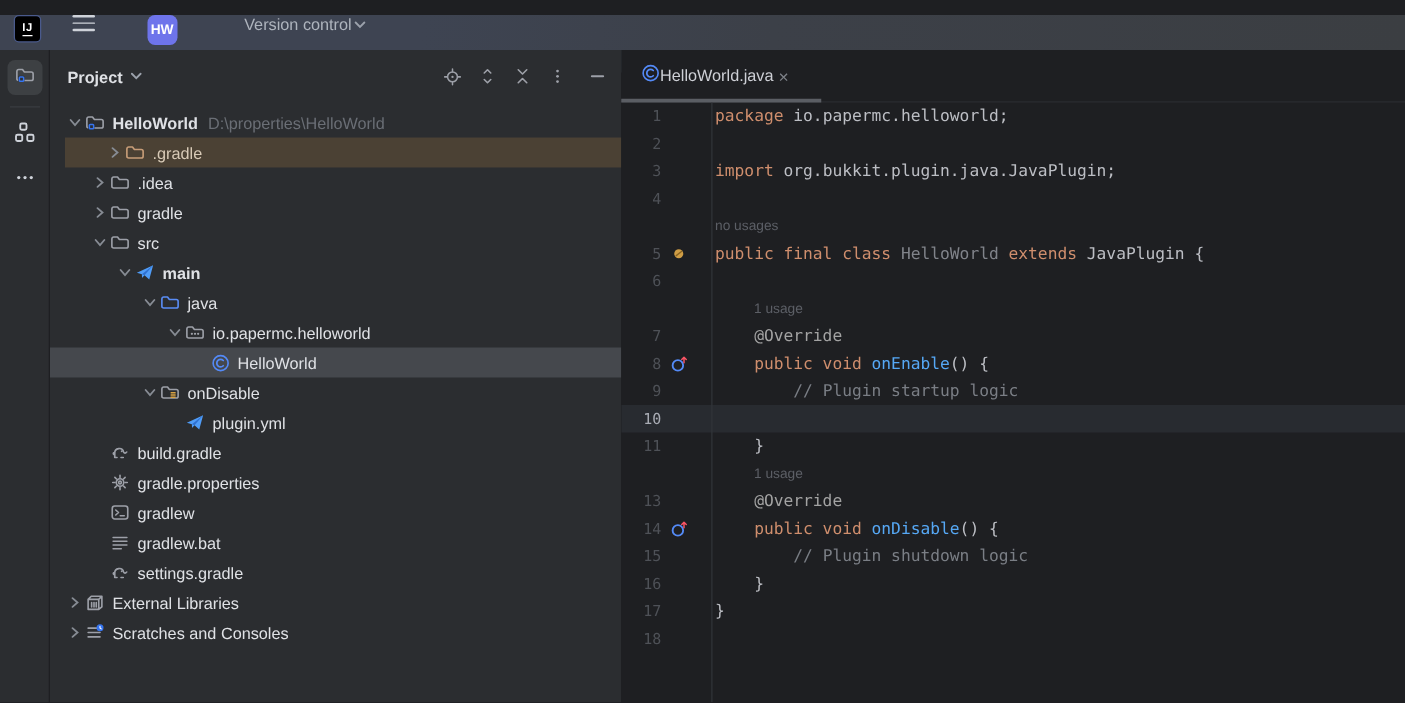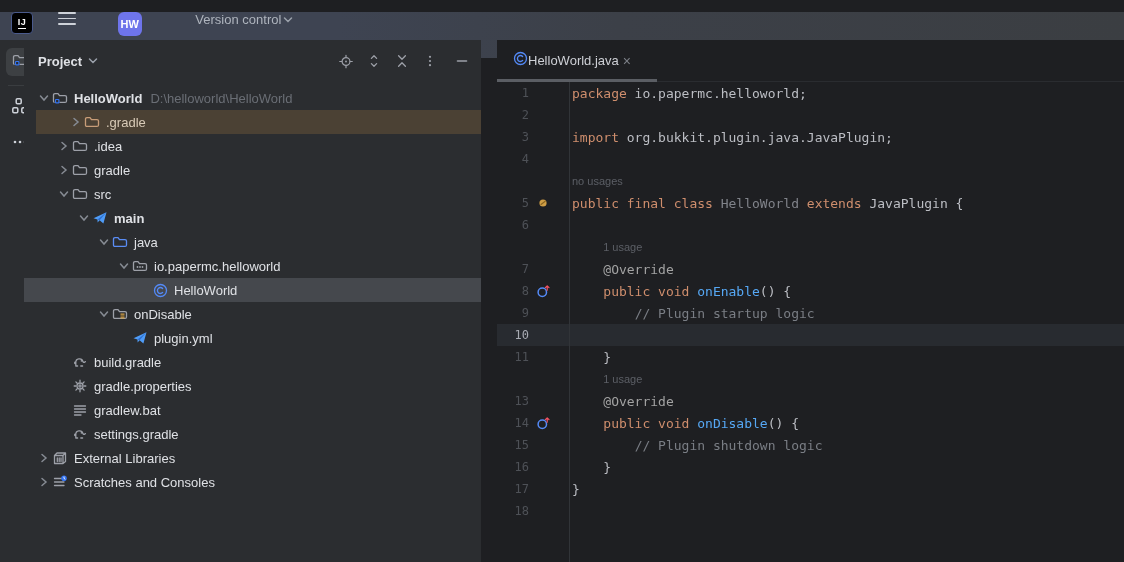--- a/index.html
+++ b/index.html
@@ -26,21 +26,21 @@
   .chev { display:inline-flex; width:10px; height:8px; }
 
   
   .stripe { position:absolute; top:40px; left:0; width:40px; height:522px; background:#2b2d30;
     border-right:1px solid #1e1f22; display:flex; flex-direction:column; align-items:center; }
   .abtn { width:28px; height:28px; border-radius:6px; display:flex; align-items:center; justify-content:center; cursor:pointer; margin-top:8px;}
   .abtn.active { background:#3d4043; }
   .stripe-div { width:24px; height:1px; background:#3a3d40; margin-top:9px; }
 
   
-  .panel { position:absolute; top:40px; left:24px; width:457px; height:522px; background:#2b2d30; }
+  .panel { position:absolute; top:40px; left:40px; width:457px; height:522px; background:#2b2d30; }
   .panel-head { height:42px; display:flex; align-items:center; padding:0 12px 0 14px; }
   .panel-title { color:#dfe1e5; font-size:13px; font-weight:bold; cursor:pointer;}
   .panel-title-chev { margin-left:6px; cursor:pointer;}
   .panel-tools { margin-left:auto; display:flex; align-items:center; gap:14px; }
   .ptool { width:14px; height:14px; display:flex; align-items:center; justify-content:center; cursor:pointer; }
   .ptool.hide-btn { margin-left:4px; }
   .tree { padding-top:4px; }
   .tree-row { height:24px; display:flex; align-items:center; font-size:13px; color:#dfe1e5; cursor:pointer; white-space:nowrap;}
   .tree-row.warm { background:#4b4134;margin-left:12px; }
   .tree-row.warm .tw-label { color:#d8cab7; }
@@ -180,21 +180,21 @@
             </svg>
           </span>
           <span class="tw-icon">
             <svg width="16" height="16" viewBox="0 0 16 16">
               <path d="M1.5 5.2 Q1.5 3.6 3 3.6 H6 L7.5 5.6 H13 Q14.5 5.6 14.5 7.1 V10.9 Q14.5 12.4 13 12.4 H3 Q1.5 12.4 1.5 10.9 Z" stroke="#9da0a8" stroke-width="1.3" fill="none" stroke-linejoin="round"></path>
               <rect x="2.5" y="8.5" width="5" height="5" rx="1" fill="#2b2d30"></rect>
               <rect x="3.5" y="9.5" width="3.4" height="3.4" rx="0.6" fill="none" stroke="#3574f0" stroke-width="1.2"></rect>
             </svg>
           </span>
           <span class="tw-label bold">HelloWorld</span>
-          <span class="tw-path">D:\helloworld\HelloWorld</span>
+          <span class="tw-path">D:\properties\HelloWorld</span>
         </div>
         <div class="tree-row warm" style="padding-left: 32px;">
           <span class="tw-chev">
             <svg width="12" height="12" viewBox="0 0 12 12">
               <path d="M4 2.5 L8 6 L4 9.5" stroke="#868b93" stroke-width="1.5" fill="none" stroke-linecap="round"></path>
             </svg>
           </span>
           <span class="tw-icon">
             <svg width="16" height="16" viewBox="0 0 16 16">
               <path d="M1.5 5.2 Q1.5 3.6 3 3.6 H6 L7.5 5.6 H13 Q14.5 5.6 14.5 7.1 V10.9 Q14.5 12.4 13 12.4 H3 Q1.5 12.4 1.5 10.9 Z" stroke="#c89d78" stroke-width="1.3" fill="none" stroke-linejoin="round"></path>
@@ -331,20 +331,30 @@
         <div class="tree-row" style="padding-left: 32px;">
           <span class="tw-chev"></span>
           <span class="tw-icon">
             <svg width="16" height="16" viewBox="0 0 16 16">
               <circle cx="8" cy="8" r="3" stroke="#9da0a8" stroke-width="1.3" fill="none" stroke-linecap="round" stroke-linejoin="round"></circle>
               <circle cx="8" cy="8" r="1.1" stroke="#9da0a8" stroke-width="1.3" fill="none" stroke-linecap="round" stroke-linejoin="round"></circle>
               <path d="M8 2.2 V4 M8 12 V13.8 M2.2 8 H4 M12 8 H13.8 M3.9 3.9 L5.2 5.2 M10.8 10.8 L12.1 12.1 M12.1 3.9 L10.8 5.2 M5.2 10.8 L3.9 12.1" stroke="#9da0a8" stroke-width="1.3" fill="none" stroke-linecap="round" stroke-linejoin="round"></path>
             </svg>
           </span>
           <span class="tw-label">gradle.properties</span>
+        </div>
+        <div class="tree-row" style="padding-left: 32px;">
+          <span class="tw-chev"></span>
+          <span class="tw-icon">
+            <svg width="16" height="16" viewBox="0 0 16 16">
+              <rect x="1.8" y="2.8" width="12.4" height="10.4" rx="2" stroke="#9da0a8" stroke-width="1.3" fill="none" stroke-linecap="round" stroke-linejoin="round"></rect>
+              <path d="M4.6 6 L6.8 8 L4.6 10 M8.2 10.6 H11.4" stroke="#9da0a8" stroke-width="1.3" fill="none" stroke-linecap="round" stroke-linejoin="round"></path>
+            </svg>
+          </span>
+          <span class="tw-label">gradlew</span>
         </div>
         <div class="tree-row" style="padding-left: 32px;">
           <span class="tw-chev"></span>
           <span class="tw-icon">
             <svg width="16" height="16" viewBox="0 0 16 16">
               <path d="M2.5 4 h11 M2.5 7 h11 M2.5 10 h11 M2.5 13 h6.5" stroke="#9da0a8" stroke-width="1.3" fill="none" stroke-linecap="round" stroke-linejoin="round"></path>
             </svg>
           </span>
           <span class="tw-label">gradlew.bat</span>
         </div>

